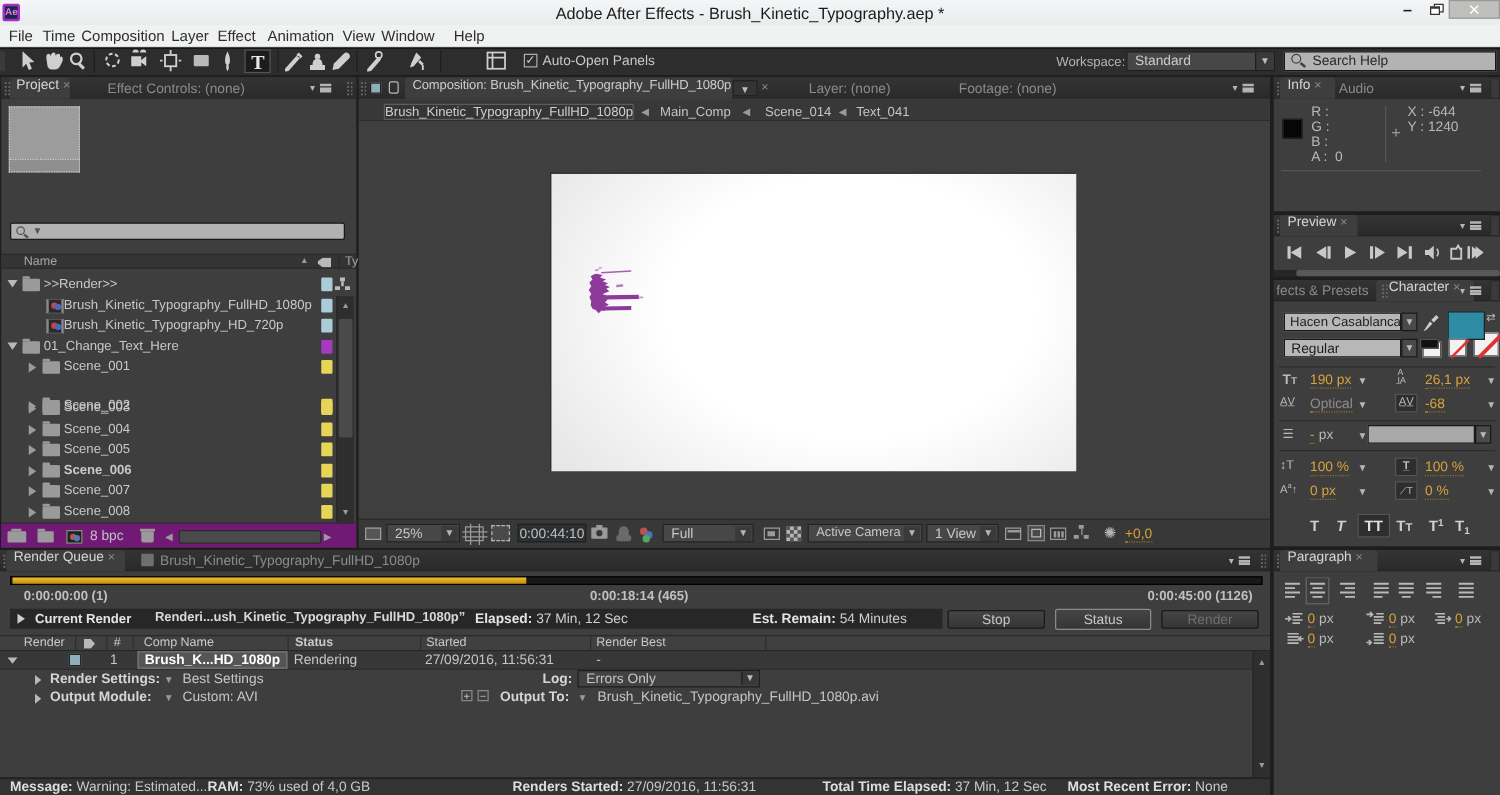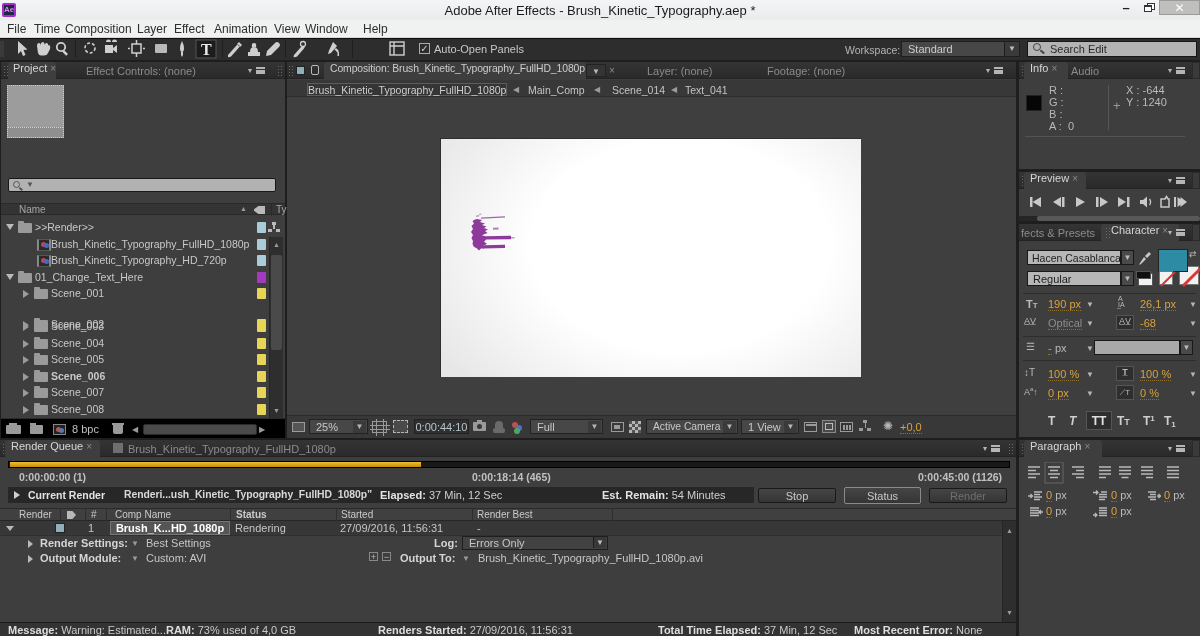--- a/index.html
+++ b/index.html
@@ -115,21 +115,21 @@
 <div class="abs" style="left:419px;top:43px;width:11px;height:11px;background:#2d2d2d;border:1px solid #aaa;color:#ccc;font-size:10px;line-height:10px;text-align:center;">✓</div>
 <div class="abs" style="left:434px;top:43px;color:#c8c8c8;font-size:11px;">Auto-Open Panels</div>
 <div class="abs" style="left:845px;top:44px;color:#b5b5b5;font-size:10.5px;">Workspace:</div>
 <div class="abs" style="left:901px;top:41px;width:119px;height:16px;background:#474747;border:1px solid #1e1e1e;color:#ccc;font-size:11px;">
   <span style="position:absolute;left:6px;top:1px;">Standard</span>
   <span style="position:absolute;right:0;top:0;width:15px;height:14px;background:#3a3a3a;border-left:1px solid #1e1e1e;color:#bbb;font-size:8px;text-align:center;line-height:14px;">▼</span>
 </div>
 <div class="abs" style="left:1027px;top:41px;width:170px;height:16px;background:#b3b3b3;border:1px solid #161616;color:#2a2a2a;font-size:11px;">
   <span style="position:absolute;left:5px;top:1px;width:8px;height:8px;border:1.5px solid #444;border-radius:50%;"></span>
   <span style="position:absolute;left:12px;top:9px;width:5px;height:1.5px;background:#444;transform:rotate(40deg);"></span>
-  <span style="position:absolute;left:22px;top:1px;">Search Edit</span>
+  <span style="position:absolute;left:22px;top:1px;">Search Help</span>
 </div>
 
 <div class="abs panel" id="project" style="left:1px;top:62px;width:284px;height:376px;">
   <div class="tabstrip"></div>
   <div class="grip" style="left:2px;top:3px;height:12px;"></div>
   <div class="tab" style="left:7px;width:48px;"><span style="margin-left:5px;font-size:11px;color:#d6d6d6;">Project</span> <span class="x">×</span></div>
   <div class="tabdim" style="left:85px;">Effect Controls: (none)</div>
   <div class="pmenu" style="left:248px;">
       <i></i>
     </div>
@@ -231,21 +231,21 @@
       <span style="position:absolute;left:8px;top:7px;width:4px;height:3px;background:#bbb;"></span>
       <span style="position:absolute;left:5px;top:3px;width:2px;height:4px;background:#bbb;"></span>
     </div>
     <div class="abs" style="left:268px;top:17px;width:14px;height:185px;background:#2e2e2e;border-left:1px solid #262626;">
       <span style="position:absolute;left:3px;top:4px;color:#9a9a9a;font-size:7px;">▲</span>
       <span style="position:absolute;left:1px;top:18px;width:11px;height:95px;background:#4a4a4a;border-radius:2px;"></span>
       <span style="position:absolute;left:3px;top:170px;color:#9a9a9a;font-size:7px;">▼</span>
     </div>
   </div>
 
-  <div class="abs" style="left:0;top:356px;width:284px;height:20px;background:#000000;border-top:1px solid #2b2b2b;">
+  <div class="abs" style="left:0;top:356px;width:284px;height:20px;background:#701a75;border-top:1px solid #2b2b2b;">
     <span style="position:absolute;left:5px;top:6px;width:15px;height:9px;background:#9a9a9a;border-radius:1px;"></span>
     <span style="position:absolute;left:8px;top:4px;width:8px;height:2px;background:#9a9a9a;"></span>
     <span style="position:absolute;left:29px;top:6px;width:13px;height:9px;background:#9a9a9a;border-radius:1px;"></span>
     <span style="position:absolute;left:29px;top:4px;width:6px;height:2px;background:#9a9a9a;"></span>
     <span style="position:absolute;left:52px;top:5px;width:13px;height:11px;background:#222;border:1px solid #888;"></span>
     <span style="position:absolute;left:55px;top:8px;width:5px;height:5px;background:#b05858;border-radius:50%;"></span>
     <span style="position:absolute;left:58px;top:9px;width:5px;height:5px;background:#5878b0;border-radius:50%;"></span>
     <span style="position:absolute;left:71px;top:4px;color:#c0c0c0;font-size:11px;">8 bpc</span>
     <span style="position:absolute;left:112px;top:6px;width:10px;height:9px;background:#9a9a9a;border-radius:0 0 2px 2px;"></span>
     <span style="position:absolute;left:111px;top:4px;width:12px;height:2px;background:#9a9a9a;"></span>
@@ -608,15 +608,15 @@
     </div>
     <div class="abs" style="left:1002px;top:0px;width:14px;height:101px;background:#2e2e2e;border-left:1px solid #262626;">
       <span style="position:absolute;left:3px;top:6px;color:#9a9a9a;font-size:7px;">▲</span>
       <span style="position:absolute;left:3px;top:88px;color:#9a9a9a;font-size:7px;">▼</span>
     </div>
   </div>
 </div>
 
 <div class="abs" id="statusbar"></div>
 <div class="abs" style="left:8px;top:624px;font-size:11px;color:#c9c9c9;"><b style="color:#dedede;">Message:</b> Warning: Estimated...<b style="color:#dedede;">RAM:</b> 73% used of 4,0 GB</div>
-<div class="abs" style="left:378px;top:624px;font-size:11px;color:#c9c9c9;"><b style="color:#dedede;">Renders Started:</b> 27/09/2016, 11:56:31</div>
+<div class="abs" style="left:378px;top:624px;font-size:11px;color:#c9c9c9;"><b style="color:#dedede;margin-left:32px;">Renders Started:</b> 27/09/2016, 11:56:31</div>
 <div class="abs" style="left:658px;top:624px;font-size:11px;color:#c9c9c9;"><b style="color:#dedede;">Total Time Elapsed:</b> 37 Min, 12 Sec</div>
 <div class="abs" style="left:854px;top:624px;font-size:11px;color:#c9c9c9;"><b style="color:#dedede;">Most Recent Error:</b> None</div>
 
 </body></html>

